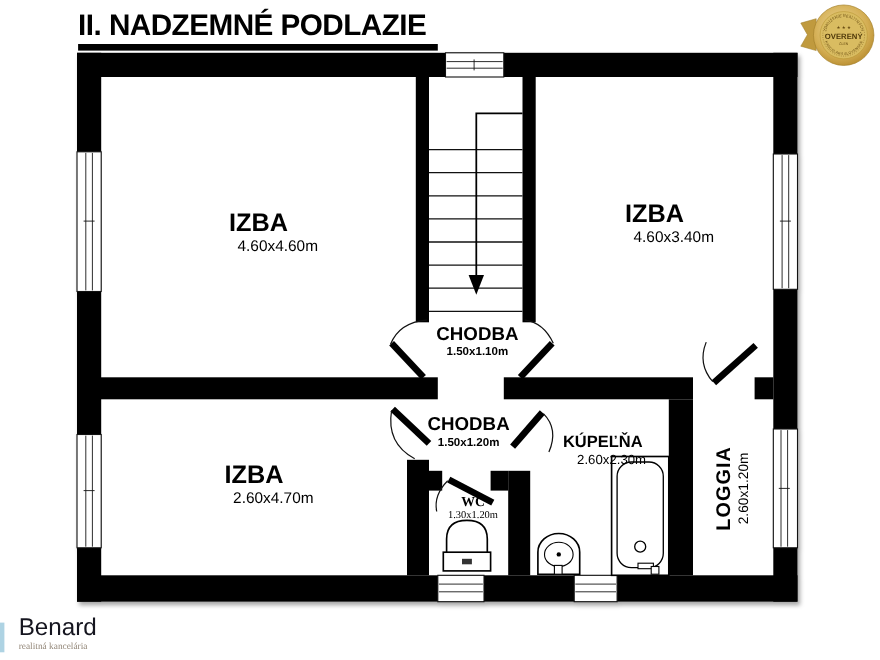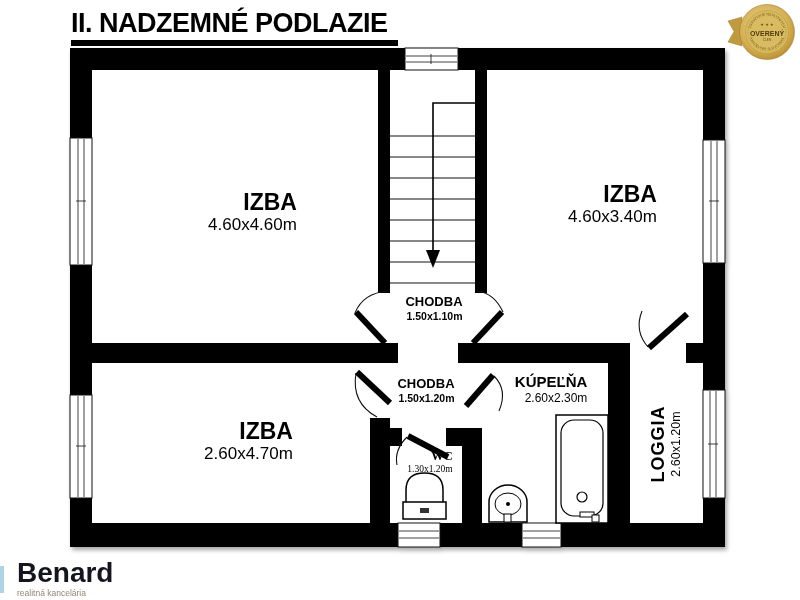--- a/index.html
+++ b/index.html
@@ -2,34 +2,34 @@
 <html><head>
 <meta charset="utf-8">
 <style>
   html,body{margin:0;padding:0;background:#ffffff;}
   #canvas{position:relative;width:800px;height:600px;background:#ffffff;overflow:hidden;
           font-family:"Liberation Sans",sans-serif;}
   .abs{position:absolute;}
   #plan-svg{position:absolute;left:0;top:0;filter:drop-shadow(2px 3px 2px rgba(0,0,0,0.35));}
   .page-title{left:71px;top:8px;font-size:27px;font-weight:bold;letter-spacing:-0.5px;color:#000;white-space:nowrap;}
   .title-underline{left:71px;top:40px;width:327px;height:6px;background:#000;}
-  .rlabel{transform:translateX(-50%);text-align:right;color:#000;line-height:1.05;white-space:nowrap;}
+  .rlabel{transform:translateX(-50%);text-align:center;color:#000;line-height:1.05;white-space:nowrap;}
   .rname{font-weight:bold;display:block;}
   .rdims{display:block;margin-top:2px;}
-  .lab-big .rname{font-size:23px;} .lab-big .rdims{font-size:17px;margin-left:35px;}
-  .lab-med .rname{font-size:15px;} .lab-med .rdims{font-size:12px;margin-left:16px;}
-  .lab-sml .rname{font-size:13px;} .lab-sml .rdims{font-size:10.5px;font-weight:bold;}
+  .lab-big .rname{font-size:23px;} .lab-big .rdims{font-size:14px;margin-left:35px;}
+  .lab-med .rname{font-size:15px;margin-top:20px;} .lab-med .rdims{font-size:12px;margin-left:16px;}
+  .lab-sml .rname{font-size:17px;} .lab-sml .rdims{font-size:10.5px;font-weight:bold;}
   .lab-wc  .rname{font-size:12.5px;} .lab-wc .rdims{font-size:9.5px;}
   .lab-loggia{left:666px;top:444px;transform:translate(-50%,-50%) rotate(-90deg);text-align:center;
               color:#000;line-height:1.05;white-space:nowrap;}
   .lab-loggia .rname{font-size:18px;letter-spacing:1px;}
   .lab-loggia .rdims{font-size:12.5px;}
   .logo{left:17px;top:559px;}
-  .logo-name{font-size:28px;font-weight:bold;color:#15151f;line-height:1;}
-  .logo-tag{font-size:8.5px;color:#928677;margin-top:1px;}
+  .logo-name{font-size:22px;font-weight:normal;color:#15151f;line-height:1;}
+  .logo-tag{font-size:8.5px;color:#928677;margin-top:1px;font-family:Liberation Serif, serif;}
   .logo-bar{left:0;top:566px;width:4px;height:27px;background:#aed3e3;}
 </style>
 </head>
 <body>
 
 <div id="canvas">
 
   <svg id="plan-svg" width="800" height="600" viewBox="0 0 800 600">
     <rect x="70" y="48" width="655" height="499" fill="#ffffff"></rect>
 

